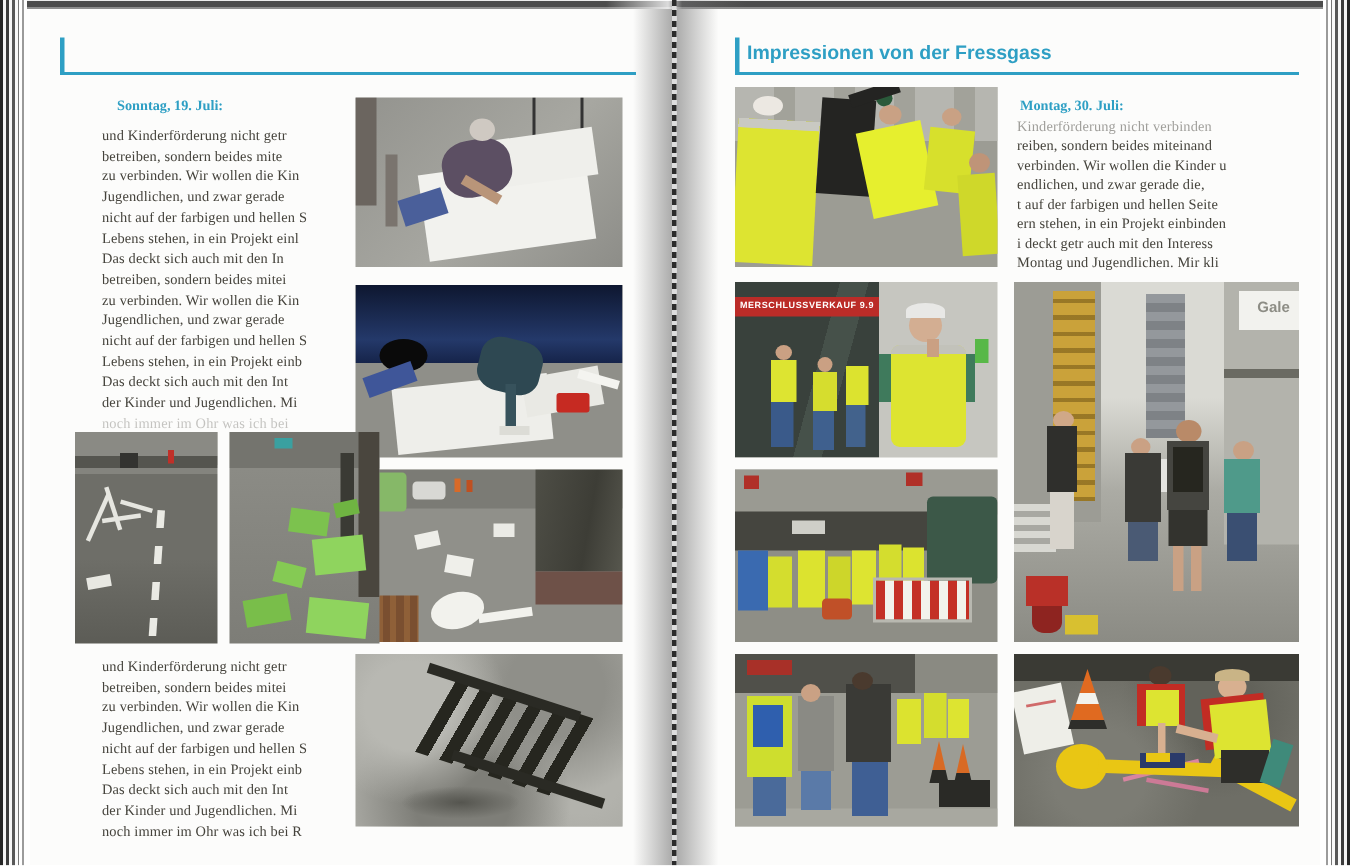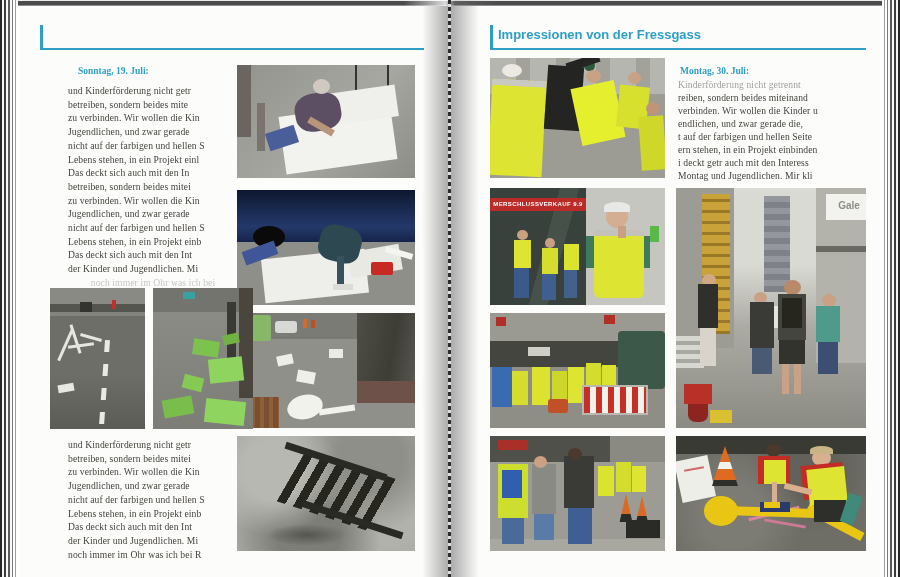--- a/index.html
+++ b/index.html
@@ -25,21 +25,21 @@
   
   .h-bar{width:3px;height:25px;background:var(--accent,#2e9fc4);}
   .h-title{font-weight:bold;font-size:13px;color:var(--accent,#2e9fc4);white-space:nowrap;}
   .h-line{height:2px;background:var(--accent,#2e9fc4);}
   .date{font:bold 9.5px "Liberation Serif","DejaVu Serif",serif;color:var(--accent,#2e9fc4);white-space:nowrap;}
   
   .tcol{position:absolute;overflow:hidden;}
   .tline{font:9.6px/13.7px "Liberation Serif","DejaVu Serif",serif;color:#45433c;
          white-space:nowrap;overflow:hidden;letter-spacing:.1px;}
   .lh13 .tline{line-height:13px;}
-  .fade-last .tline:last-child{opacity:.3;text-align:center;}
+  .fade-last .tline:last-child{opacity:.3;}
   .fade-first .tline:first-child{opacity:.5;}
   
   .photo{position:absolute;overflow:hidden;background:#98988f;}
   .banner-txt{font:bold 6px "Liberation Sans",sans-serif;color:#fff;white-space:nowrap;letter-spacing:.4px;}
   .sign-txt{font:bold 10px "Liberation Sans",sans-serif;color:#8d8d85;}
 </style>
 </head>
 <body>
 
 <div id="stage">
@@ -167,21 +167,21 @@
 
   <div class="page" style="left:451px;width:429px;">
 
     <div class="s h-bar" style="left:39px;top:19px;"></div>
     <div class="s h-title" style="left:47px;top:21px;">Impressionen von der Fressgass</div>
     <div class="s h-line" style="left:39px;top:42px;width:376px;"></div>
 
     <div class="s date" style="left:229px;top:60px;">Montag, 30. Juli:</div>
 
     <div class="tcol lh13 fade-first" style="left:227px;top:72px;width:190px;height:106px;">
-        <div class="tline">Kinderförderung nicht getrennt</div>
+        <div class="tline">Kinderförderung nicht verbinden</div>
         <div class="tline">reiben, sondern beides miteinand</div>
         <div class="tline">verbinden. Wir wollen die Kinder u</div>
         <div class="tline">endlichen, und zwar gerade die,</div>
         <div class="tline">t auf der farbigen und hellen Seite</div>
         <div class="tline">ern stehen, in ein Projekt einbinden</div>
         <div class="tline">i deckt getr auch mit den Interess</div>
         <div class="tline">Montag und Jugendlichen. Mir kli</div>
       </div>
 
     <div class="photo" style="left:39px;top:52px;width:175px;height:120px;background:#9c9c94;" title="Gruppe verteilt gelbe Warnwesten auf der Straße">

